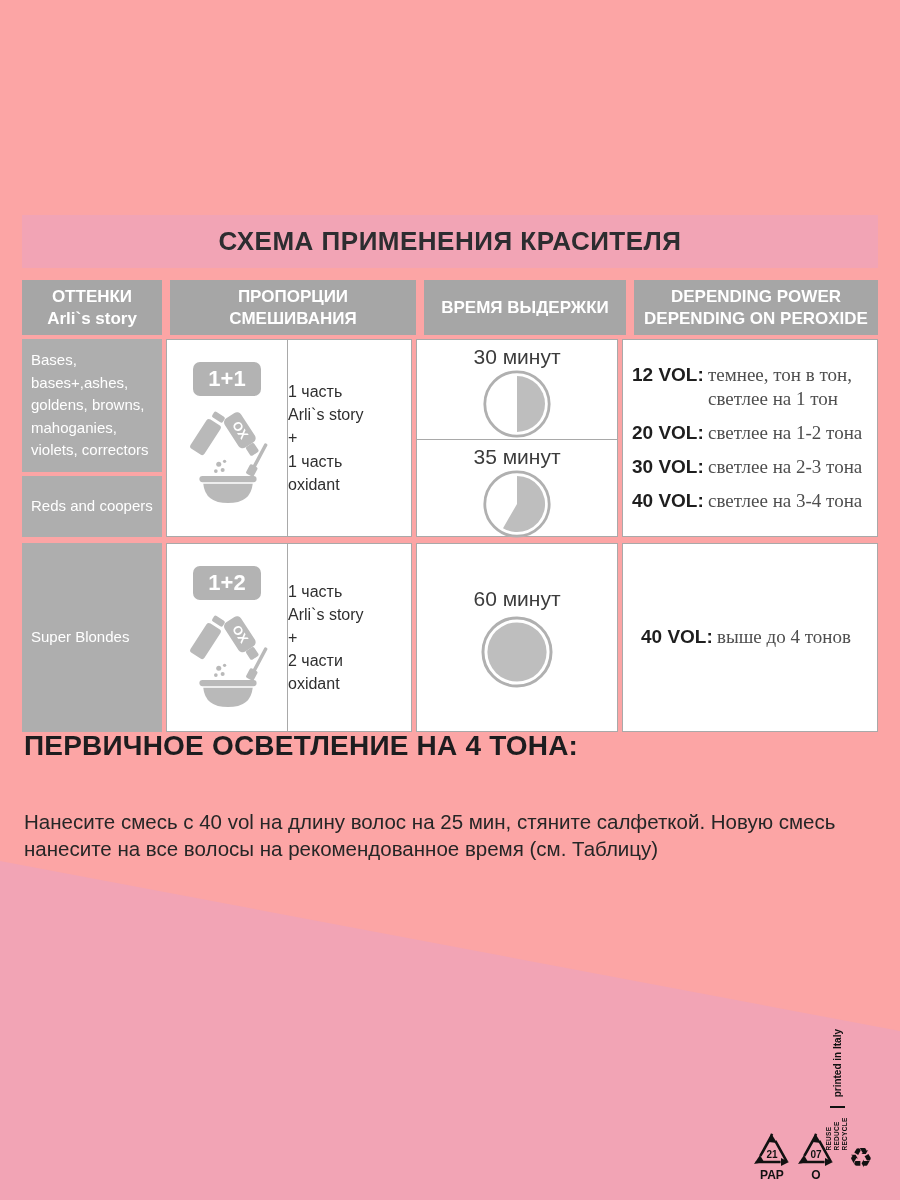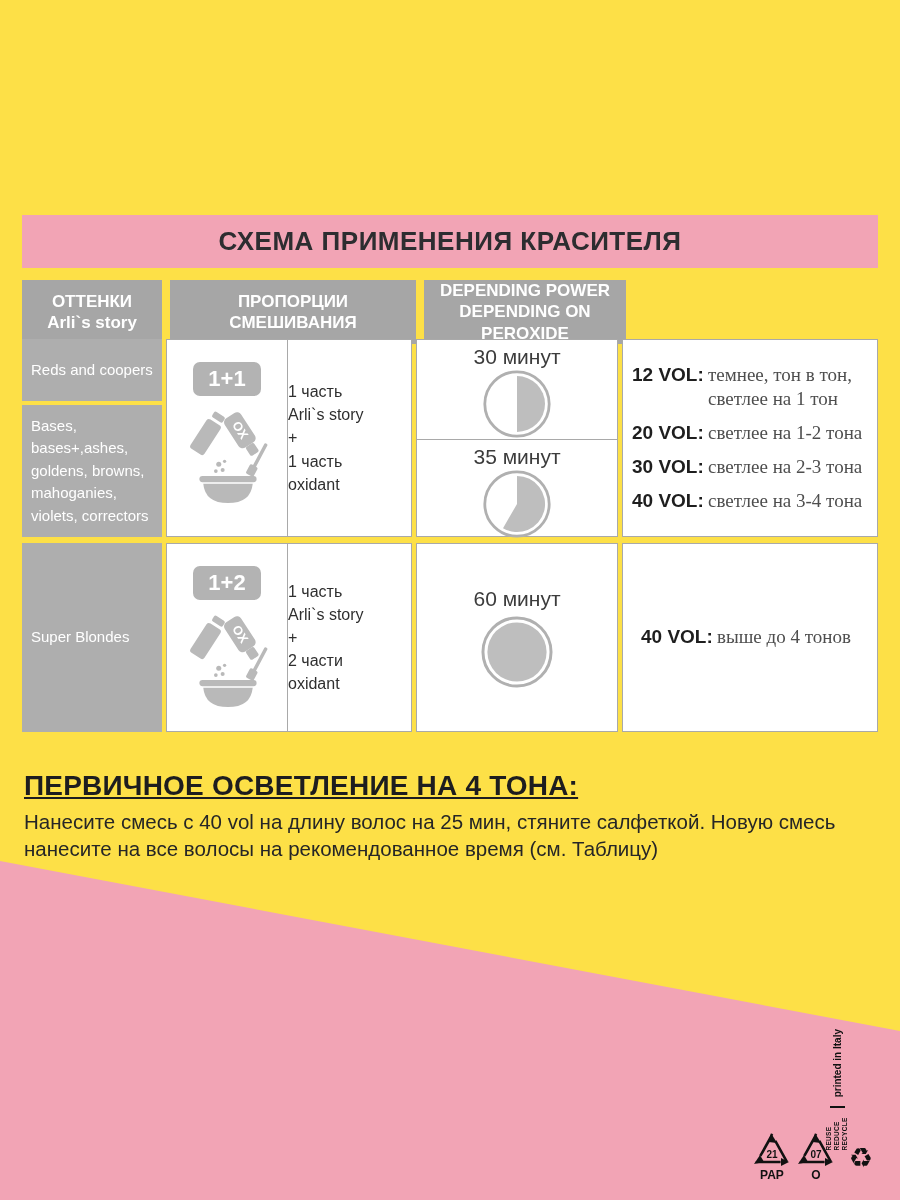--- a/index.html
+++ b/index.html
@@ -1,18 +1,18 @@
 <!DOCTYPE html>
 <html><head>
 <meta charset="utf-8">
 <style>
   * { margin:0; padding:0; box-sizing:border-box; }
   html,body { background:#fff; }
   .page {
-    position:relative; width:900px; height:1200px; background:#fde047;
+    position:relative; width:900px; height:1200px; background:#fca5a5;
     overflow:hidden; font-family:"Liberation Sans", sans-serif;
   }
   
   .pink-diagonal {
     position:absolute; left:0; top:0; width:900px; height:1200px;
     background:#f2a4b5;
     clip-path:polygon(0 861px, 900px 1031px, 900px 1200px, 0 1200px);
   }
   
   .table-wrap { position:absolute; left:22px; top:215px; width:856px; }
@@ -55,22 +55,22 @@
   .time-label { font-size:21px; color:#3c3c3c; margin-top:5px; }
   .time-single { justify-content:center; }
   .time-single .time-label { margin-top:0; margin-bottom:4px; }
   .colD { flex:1; display:flex; flex-direction:column; justify-content:center; padding-left:9px; row-gap:9px; }
   .vol-row { display:flex; font-size:19px; line-height:1.3; }
   .vol-label { font-weight:bold; color:#1e1e1e; width:76px; flex:none; }
   .vol-desc { color:#4e4e4e; white-space:pre-line;font-family:Liberation Serif, serif; }
   .colD.single { row-gap:0; padding-left:18px; }
   
   .section-heading {
-    position:absolute; left:24px; top:770px; width:856px;
-    font-size:28px; font-weight:bold; color:#1d1d1f; letter-spacing:.2px;text-decoration:underline;
+    position:absolute; left:24px; top:730px; width:856px;
+    font-size:28px; font-weight:bold; color:#1d1d1f; letter-spacing:.2px;
   }
   .section-body {
     position:absolute; left:24px; top:808px; width:856px;
     font-size:20.5px; line-height:1.33; color:#262626; white-space:pre-line;
   }
   
   .tri-mark { position:absolute; width:42px; text-align:center; color:#111; }
   .tri-mark svg { display:block; margin:0 auto; }
   .tri-label { font-size:12px; font-weight:bold; margin-top:1px; }
   .mark-pap { left:751px; top:1131px; }
@@ -101,29 +101,32 @@
     <div class="header-row">
       <div class="hcell">
         <span>ОТТЕНКИ</span>
         <span>Arli`s story</span>
       </div>
       <div class="hcell">
         <span>ПРОПОРЦИИ</span>
         <span>СМЕШИВАНИЯ</span>
       </div>
       <div class="hcell">
+        <span>ВРЕМЯ ВЫДЕРЖКИ</span>
+      </div>
+      <div class="hcell">
         <span>DEPENDING POWER</span>
         <span>DEPENDING ON PEROXIDE</span>
       </div>
     </div>
 
     <div class="block block1">
       <div class="colA">
+        <div class="gray-cell">Bases, bases+,ashes, goldens, browns, mahoganies, violets, correctors</div>
         <div class="gray-cell center">Reds and coopers</div>
-        <div class="gray-cell">Bases, bases+,ashes, goldens, browns, mahoganies, violets, correctors</div>
       </div>
 
       <div class="colB white-cell">
         <div class="subB1">
           <div class="badge">1+1</div>
           <svg class="mix-icon" width="97" height="105" viewBox="0 0 100 108">
             <g fill="#b9b9b9">
               <g transform="rotate(33 28 32)">
                 <rect x="20" y="16" width="17" height="36" rx="3"></rect>
                 <rect x="22" y="6" width="13" height="7" rx="2"></rect>

